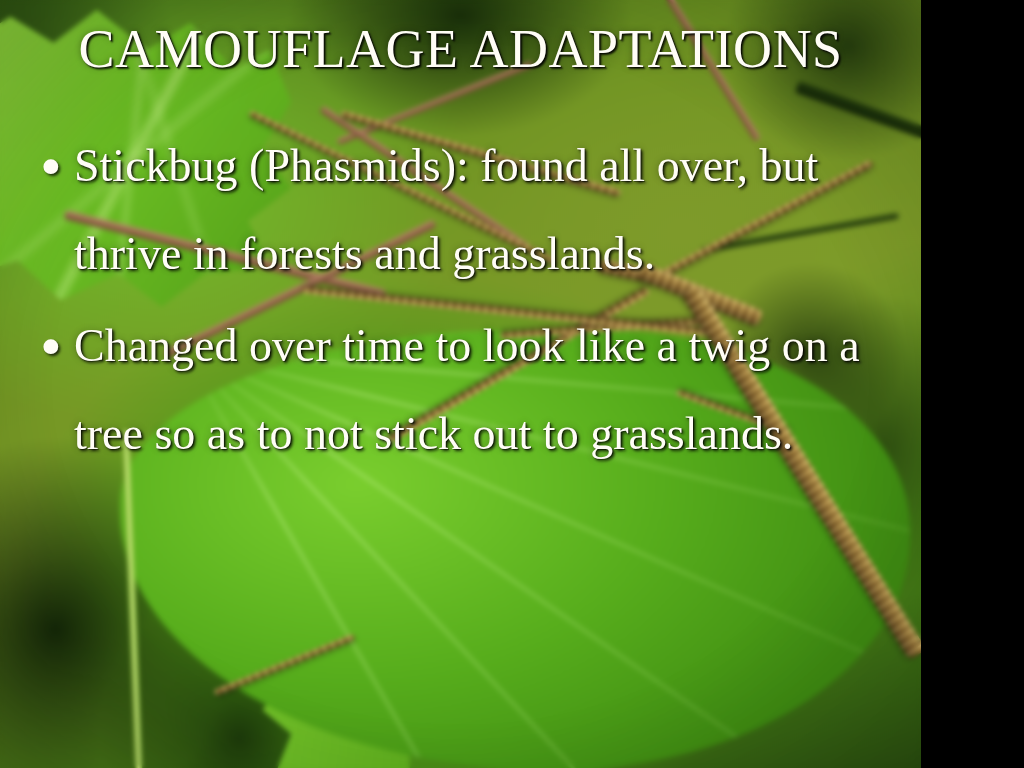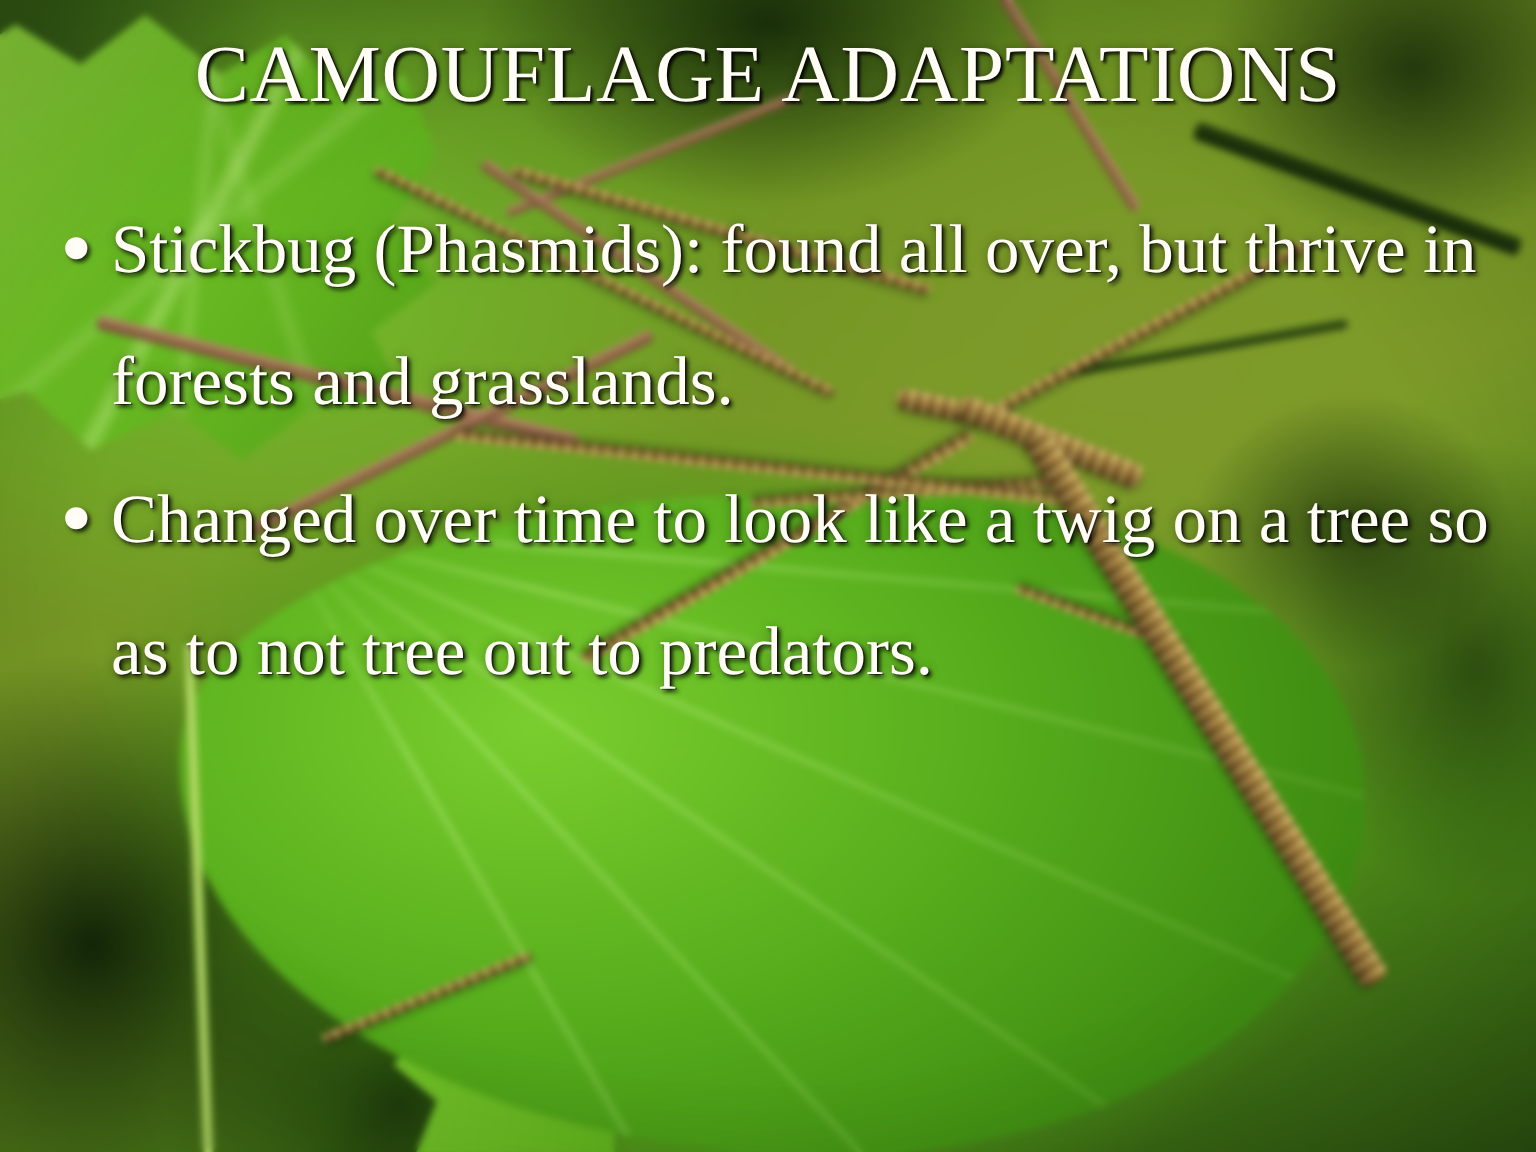--- a/index.html
+++ b/index.html
@@ -3,21 +3,21 @@
 <meta charset="utf-8">
 <title>Camouflage Adaptations Slide</title>
 <style>
   html, body {
     margin: 0;
     padding: 0;
     background: #000;
   }
   #slide {
     position: relative;
-    width: 1024px;
+    width: 921px;
     height: 768px;
     overflow: hidden;
     font-family: "Liberation Serif", "DejaVu Serif", serif;
     background: #15803d;
   }
 
   
   .bg-layer {
     position: absolute;
     inset: 0;
@@ -269,18 +269,18 @@
 
     <ul id="bullet-list">
 
       <li class="bullet-item">
         <span class="bullet-dot">•</span>
         <span class="bullet-text">Stickbug (Phasmids): found all over, but thrive in forests and grasslands.</span>
       </li>
 
       <li class="bullet-item">
         <span class="bullet-dot">•</span>
-        <span class="bullet-text">Changed over time to look like a twig on a tree so as to not tree out to predators.</span>
+        <span class="bullet-text">Changed over time to look like a twig on a tree so as to not stick out to grasslands.</span>
       </li>
 
     </ul>
   </div>
 </div>
 
 </body></html>

